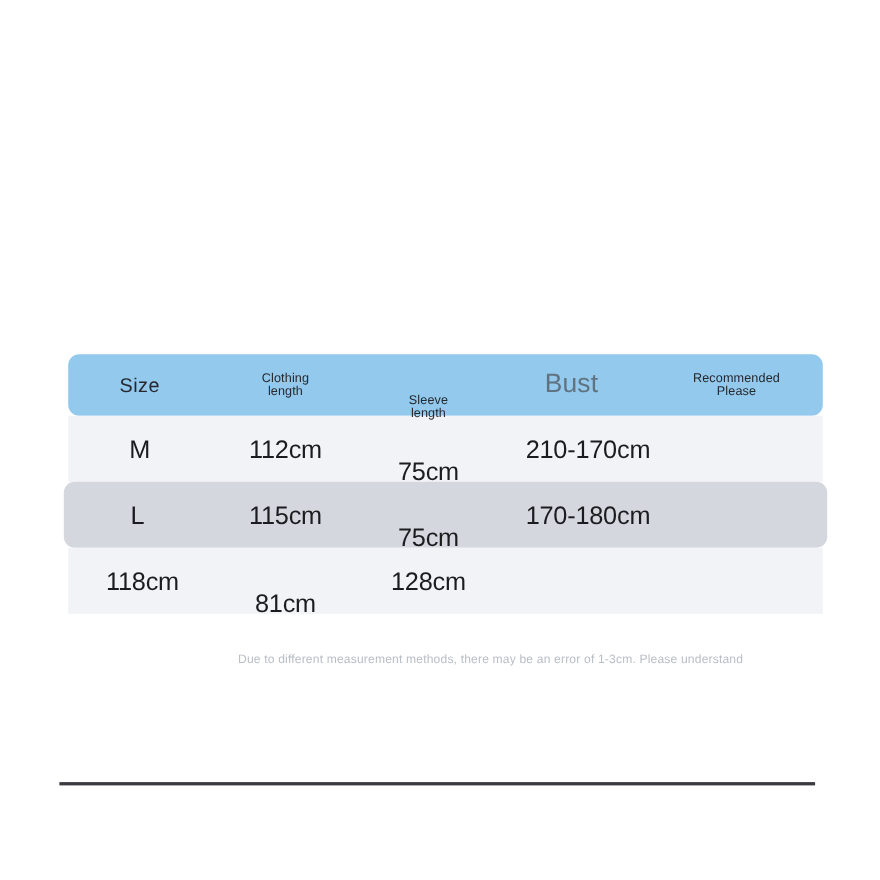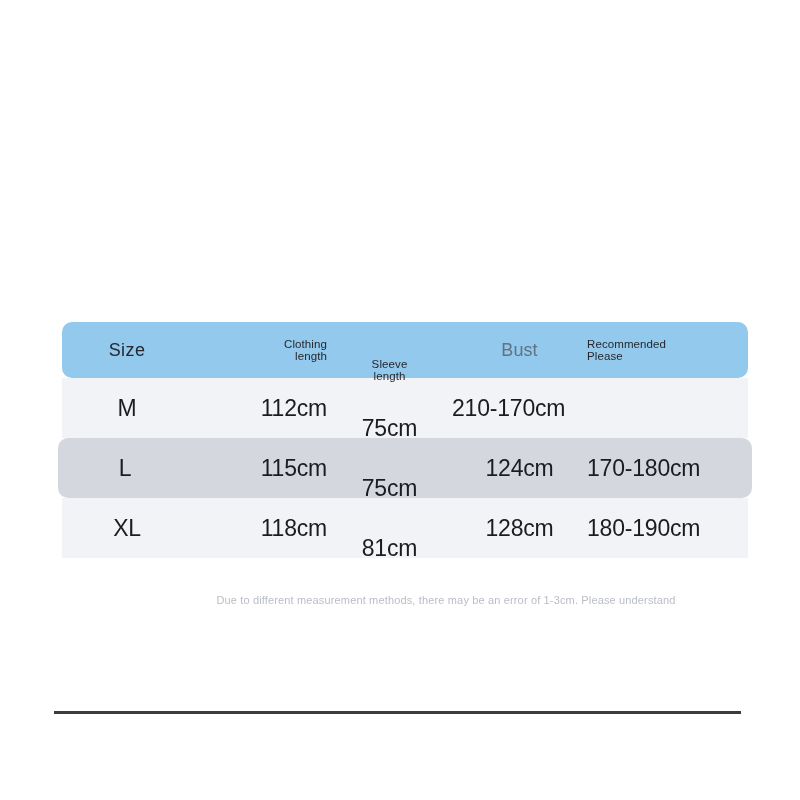--- a/index.html
+++ b/index.html
@@ -52,41 +52,41 @@
     width: 694px;
     margin-left: 0px;
   }
 
   
   .col {
     box-sizing: border-box;
     flex: 0 0 auto;
   }
   .col-size      { width: 130px; text-align: center; }
-  .col-clothing  { width: 135px; text-align: right; }
+  .col-clothing  { width: 135px; text-align: center; }
   .col-sleeve    { width: 125px; text-align: center; margin-top: 40px; }
   .col-bust      { width: 135px; text-align: center; }
-  .col-height    { width: 165px; }
+  .col-height    { width: 165px; text-align: center; }
 
   
   .h-label {
     color: #26282e;
     font-size: 11.5px;
     line-height: 12.5px;
     font-weight: 400;
     letter-spacing: 0.1px;
   }
   .h-label.big {
     font-size: 18px;
     line-height: 20px;
     letter-spacing: 0.4px;
   }
   .h-label.faded {
     color: #5d6b78;
-    font-size: 18px;
+    font-size: 24px;
     line-height: 20px;
     opacity: 0.92;
   }
   .h-label .l2 { display: block; }
 
   
   .cell {
     color: #1b1c1f;
     font-size: 23px;
     line-height: 26px;
@@ -153,29 +153,26 @@
     <div class="col col-size cell">M</div>
     <div class="col col-clothing cell">112cm</div>
     <div class="col col-sleeve cell">75cm</div>
     <div class="col col-height cell">210-170cm</div>
   </div>
 
   <div class="chart-row chart-body-row alt">
     <div class="col col-size cell" style="width:134px">L</div>
     <div class="col col-clothing cell">115cm</div>
     <div class="col col-sleeve cell">75cm</div>
-    <div class="col col-bust cell">124cm</div>
     <div class="col col-height cell">170-180cm</div>
   </div>
 
   <div class="chart-row chart-body-row">
-    <div class="col col-size cell">XL</div>
     <div class="col col-clothing cell">118cm</div>
     <div class="col col-sleeve cell">81cm</div>
     <div class="col col-bust cell">128cm</div>
-    <div class="col col-height cell">180-190cm</div>
   </div>
 
 </div>
 
 <div class="footnote">Due to different measurement methods, there may be an error of 1-3cm. Please understand</div>
 
 <div class="bottom-rule"></div>
 
 </body></html>

